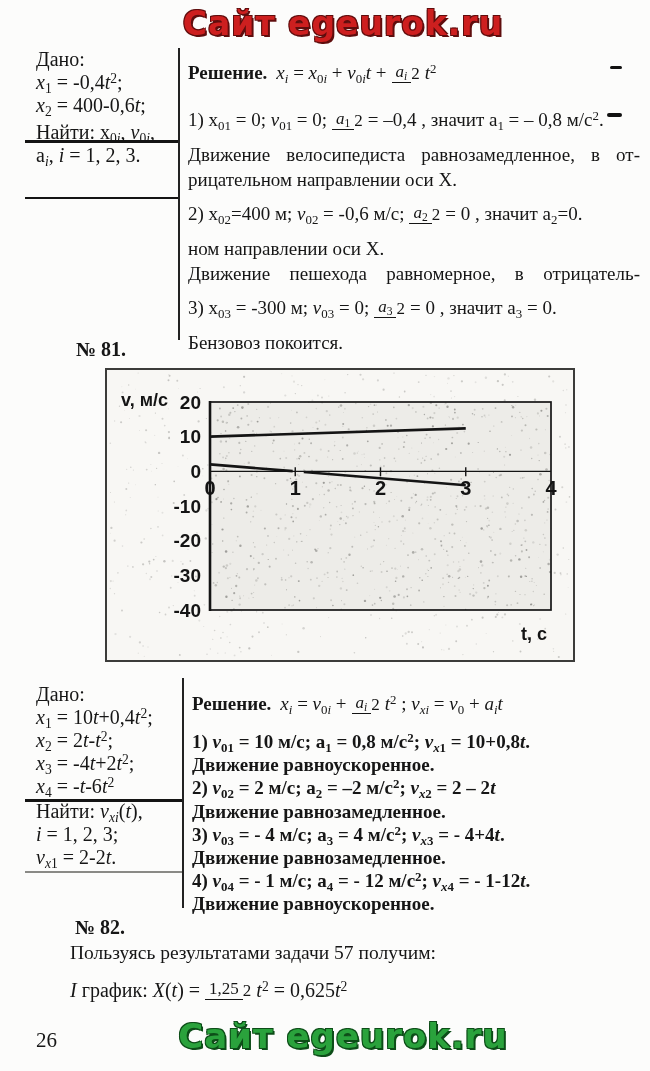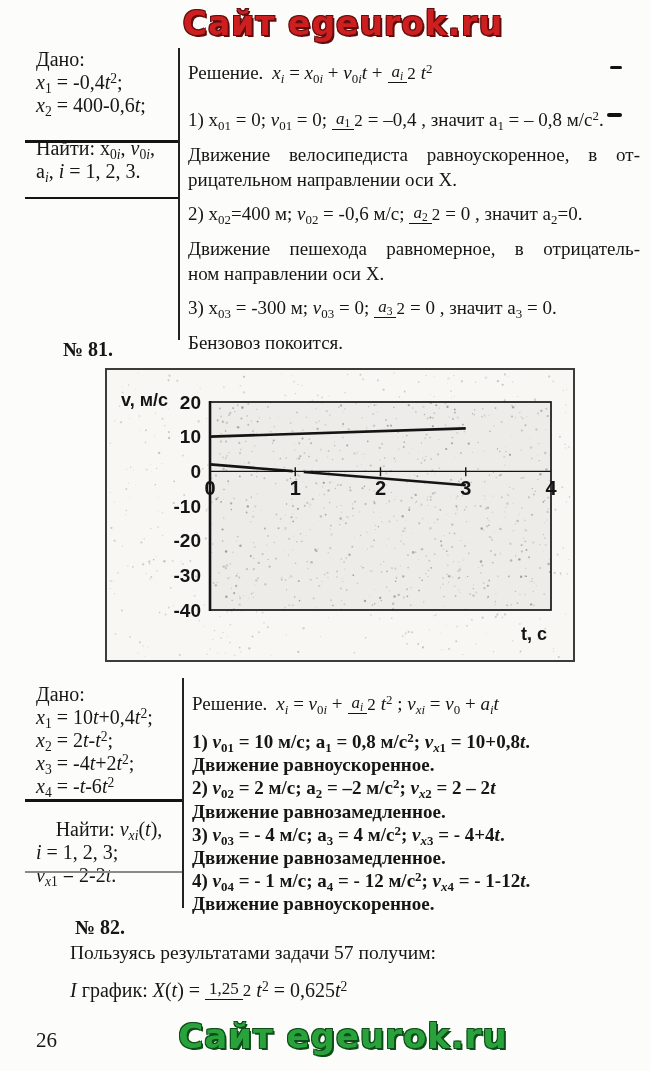--- a/index.html
+++ b/index.html
@@ -14,44 +14,44 @@
       text-shadow:2px 2px 0 #0d4d18,-1px -1px 0 #0d4d18,1px -1px 0 #0d4d18,-1px 1px 0 #0d4d18;}
   .col-left{position:absolute;font-size:20px;}
   #p1-left{left:36px;top:48px;width:142px;}
   #p2-left{left:36px;top:683px;width:146px;}
   .col-right{position:absolute;font-size:19px;}
   #p1-right{left:188px;top:48px;width:452px;}
   #p2-right{left:192px;top:678px;width:450px;}
   .tline{line-height:23px;white-space:nowrap;}
   .rline{line-height:23.2px;font-weight:bold;}
   .nline{line-height:25px;}
-  .mt4{margin-top:20px;}
-  .mt6{margin-top:20px;text-align:center;}
+  .mt4{margin-top:4px;}
+  .mt6{margin-top:2px;}
   .stretch{text-align:justify;text-align-last:justify;}
   .vrule{position:absolute;width:2px;background:#222;}
   #vrule1{left:178px;top:48px;height:292px;}
   #vrule2{left:182px;top:678px;height:230px;}
   .hrule{position:absolute;background:#141414;}
   #hr-p1a{left:25px;top:140px;width:153px;height:2.5px;}
   #hr-p1b{left:25px;top:197px;width:153px;height:2px;}
   #hr-p2a{left:25px;top:799px;width:157px;height:2.5px;}
   #hr-p2b{left:25px;top:871px;width:157px;height:1.5px;background:#8a8a86;}
   .frow{display:flex;align-items:center;}
   .h50{height:50px;}
   .h44{height:44px;text-align:right;}
   .h52{height:52px;}
-  .bold{font-weight:normal;margin-right:9px;}
+  .bold{font-weight:bold;margin-right:9px;}
   .frac{display:inline-flex;flex-direction:row;align-items:center;margin:0 5px;
         font-size:17px;line-height:1.05;}
   .frac .num{border-bottom:1.6px solid #141414;padding:0 4px 1px 4px;}
   .frac .den{padding-top:1px;}
   sub{font-size:68%;line-height:0;vertical-align:-0.28em;}
   sup{font-size:68%;line-height:0;vertical-align:0.45em;}
   .numlabel{position:absolute;font-weight:bold;font-size:20px;}
-  #num81{left:63px;top:338px;}
+  #num81{left:76px;top:338px;}
   #num82{left:75px;top:916px;}
   #intro82{position:absolute;left:70px;top:942px;font-size:19.5px;}
   #graph82{position:absolute;left:70px;top:964px;width:420px;font-size:20px;}
   #figure81{position:absolute;left:105px;top:368px;width:470px;height:294px;
             border:2px solid #3c3c3a;background:#f8f7f4;box-sizing:border-box;}
   #pagenum{position:absolute;left:36px;top:1028px;font-size:21px;}
   .artifact{position:absolute;background:#111;border-radius:2px;}
   #dash1{left:610px;top:66px;width:12px;height:3px;}
   #dash2{left:607px;top:113px;width:15px;height:3.5px;}
 </style>
@@ -84,32 +84,32 @@
       <span><i>t</i><sup>2</sup></span>
     </div>
     <div class="frow h44">
       <span>1) x<sub>01</sub> = 0; <i>v</i><sub>01</sub> = 0; </span>
       <span class="frac">
         <span class="num"><i>a</i><sub>1</sub></span>
         <span class="den">2</span>
       </span>
       <span>= –0,4 , значит a<sub>1</sub> = – 0,8 м/с<sup>2</sup>.</span>
     </div>
-    <div class="nline stretch">Движение велосипедиста равноускоренное, в от-</div>
+    <div class="nline stretch">Движение велосипедиста равнозамедленное, в от-</div>
     <div class="nline">рицательном направлении оси X.</div>
     <div class="frow h44">
       <span>2) x<sub>02</sub>=400 м; <i>v</i><sub>02</sub> = -0,6 м/с; </span>
       <span class="frac">
         <span class="num"><i>a</i><sub>2</sub></span>
         <span class="den">2</span>
       </span>
       <span>= 0 , значит a<sub>2</sub>=0.</span>
     </div>
+    <div class="nline">ном направлении оси X.</div>
     <div class="nline stretch">Движение пешехода равномерное, в отрицатель-</div>
-    <div class="nline">ном направлении оси X.</div>
     <div class="frow h44">
       <span>3) x<sub>03</sub> = -300 м; <i>v</i><sub>03</sub> = 0; </span>
       <span class="frac">
         <span class="num"><i>a</i><sub>3</sub></span>
         <span class="den">2</span>
       </span>
       <span>= 0 , значит a<sub>3</sub> = 0.</span>
     </div>
     <div class="nline">Бензовоз покоится.</div>
   </div>

